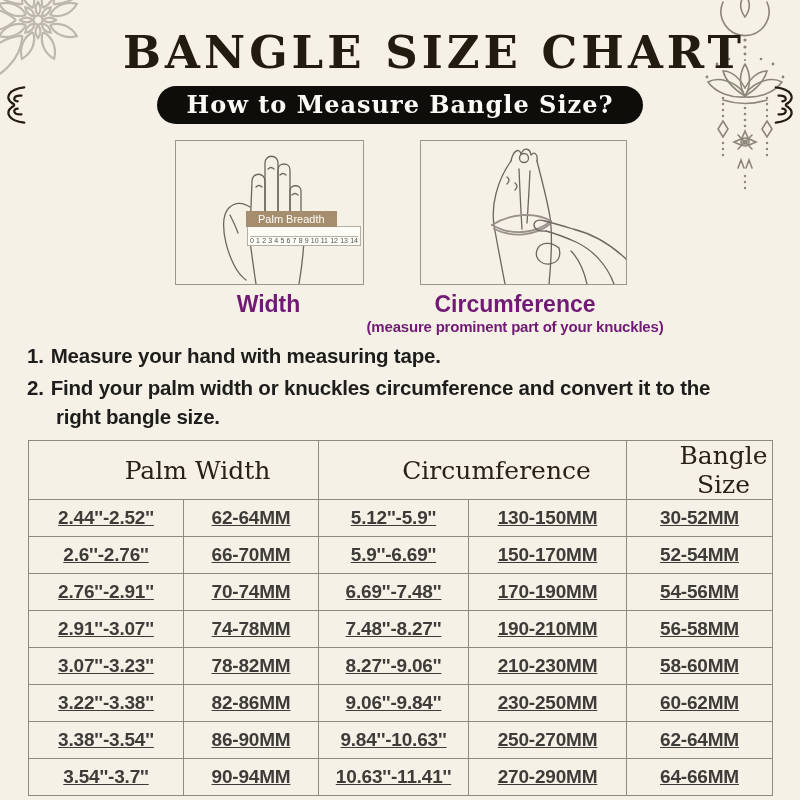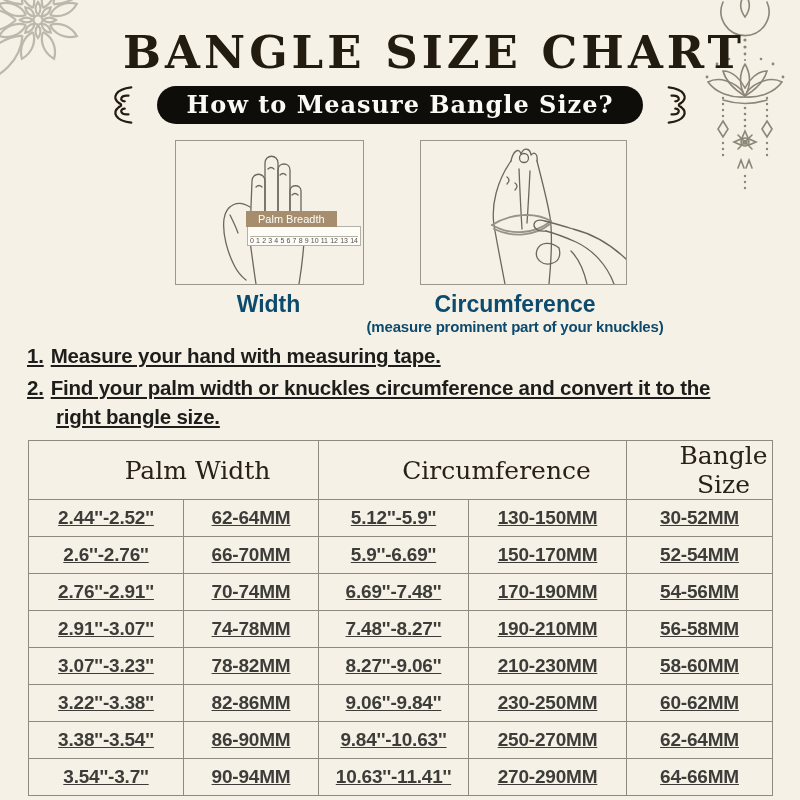--- a/index.html
+++ b/index.html
@@ -15,21 +15,21 @@
   .title{
     position:absolute;top:26px;left:0;width:100%;
     text-align:center;
     font-family:"DejaVu Serif","Liberation Serif",serif;
     font-weight:700;font-size:45px;letter-spacing:4px;
     color:#221b10;
     margin-left:34px;
   }
   .pill-row{
     position:absolute;top:84px;left:0;width:100%;height:42px;
-    display:flex;justify-content:center;align-items:center;gap:22px;
+    display:flex;justify-content:space-between;align-items:center;gap:22px;
   }
   .pill{
     background:#0e0d0a;color:#fbfaf4;
     height:38px;line-height:38px;border-radius:19px;
     padding:0 30px;
     font-family:"DejaVu Serif","Liberation Serif",serif;
     font-weight:700;font-size:24px;letter-spacing:1px;
     white-space:nowrap;
   }
   
@@ -55,30 +55,30 @@
   }
   .palm-label{
     position:absolute;left:70px;top:70px;height:16px;
     background:#a58d6e;color:#fefdf8;
     font-size:11px;line-height:16px;padding:0 12px;
     white-space:nowrap;
   }
   
   .caption{
     position:absolute;text-align:center;font-weight:700;
-    color:#0c4a6e;font-size:23px;
+    color:#701a75;font-size:23px;
   }
   #caption-width{left:175px;top:291px;width:187px;}
   #caption-circ{left:355px;top:291px;width:320px;}
   .caption-note{font-size:15px;font-weight:700;margin-top:0px;letter-spacing:-0.2px;}
   
   .instructions{
     position:absolute;left:27px;top:341px;width:712px;
     font-size:20.5px;font-weight:700;letter-spacing:-0.2px;
-    color:#1d1d1b;line-height:29px;text-decoration:underline;
+    color:#1d1d1b;line-height:29px;
   }
   .instr-item{padding-left:29px;text-indent:-29px;margin-bottom:3px;}
   .instr-num{margin-right:7px;}
   
   .size-table{
     position:absolute;left:28px;top:440px;width:744px;
     border-collapse:collapse;table-layout:fixed;
   }
   .size-table th,.size-table td{
     border:1px solid #8d8a82;text-align:center;vertical-align:middle;

